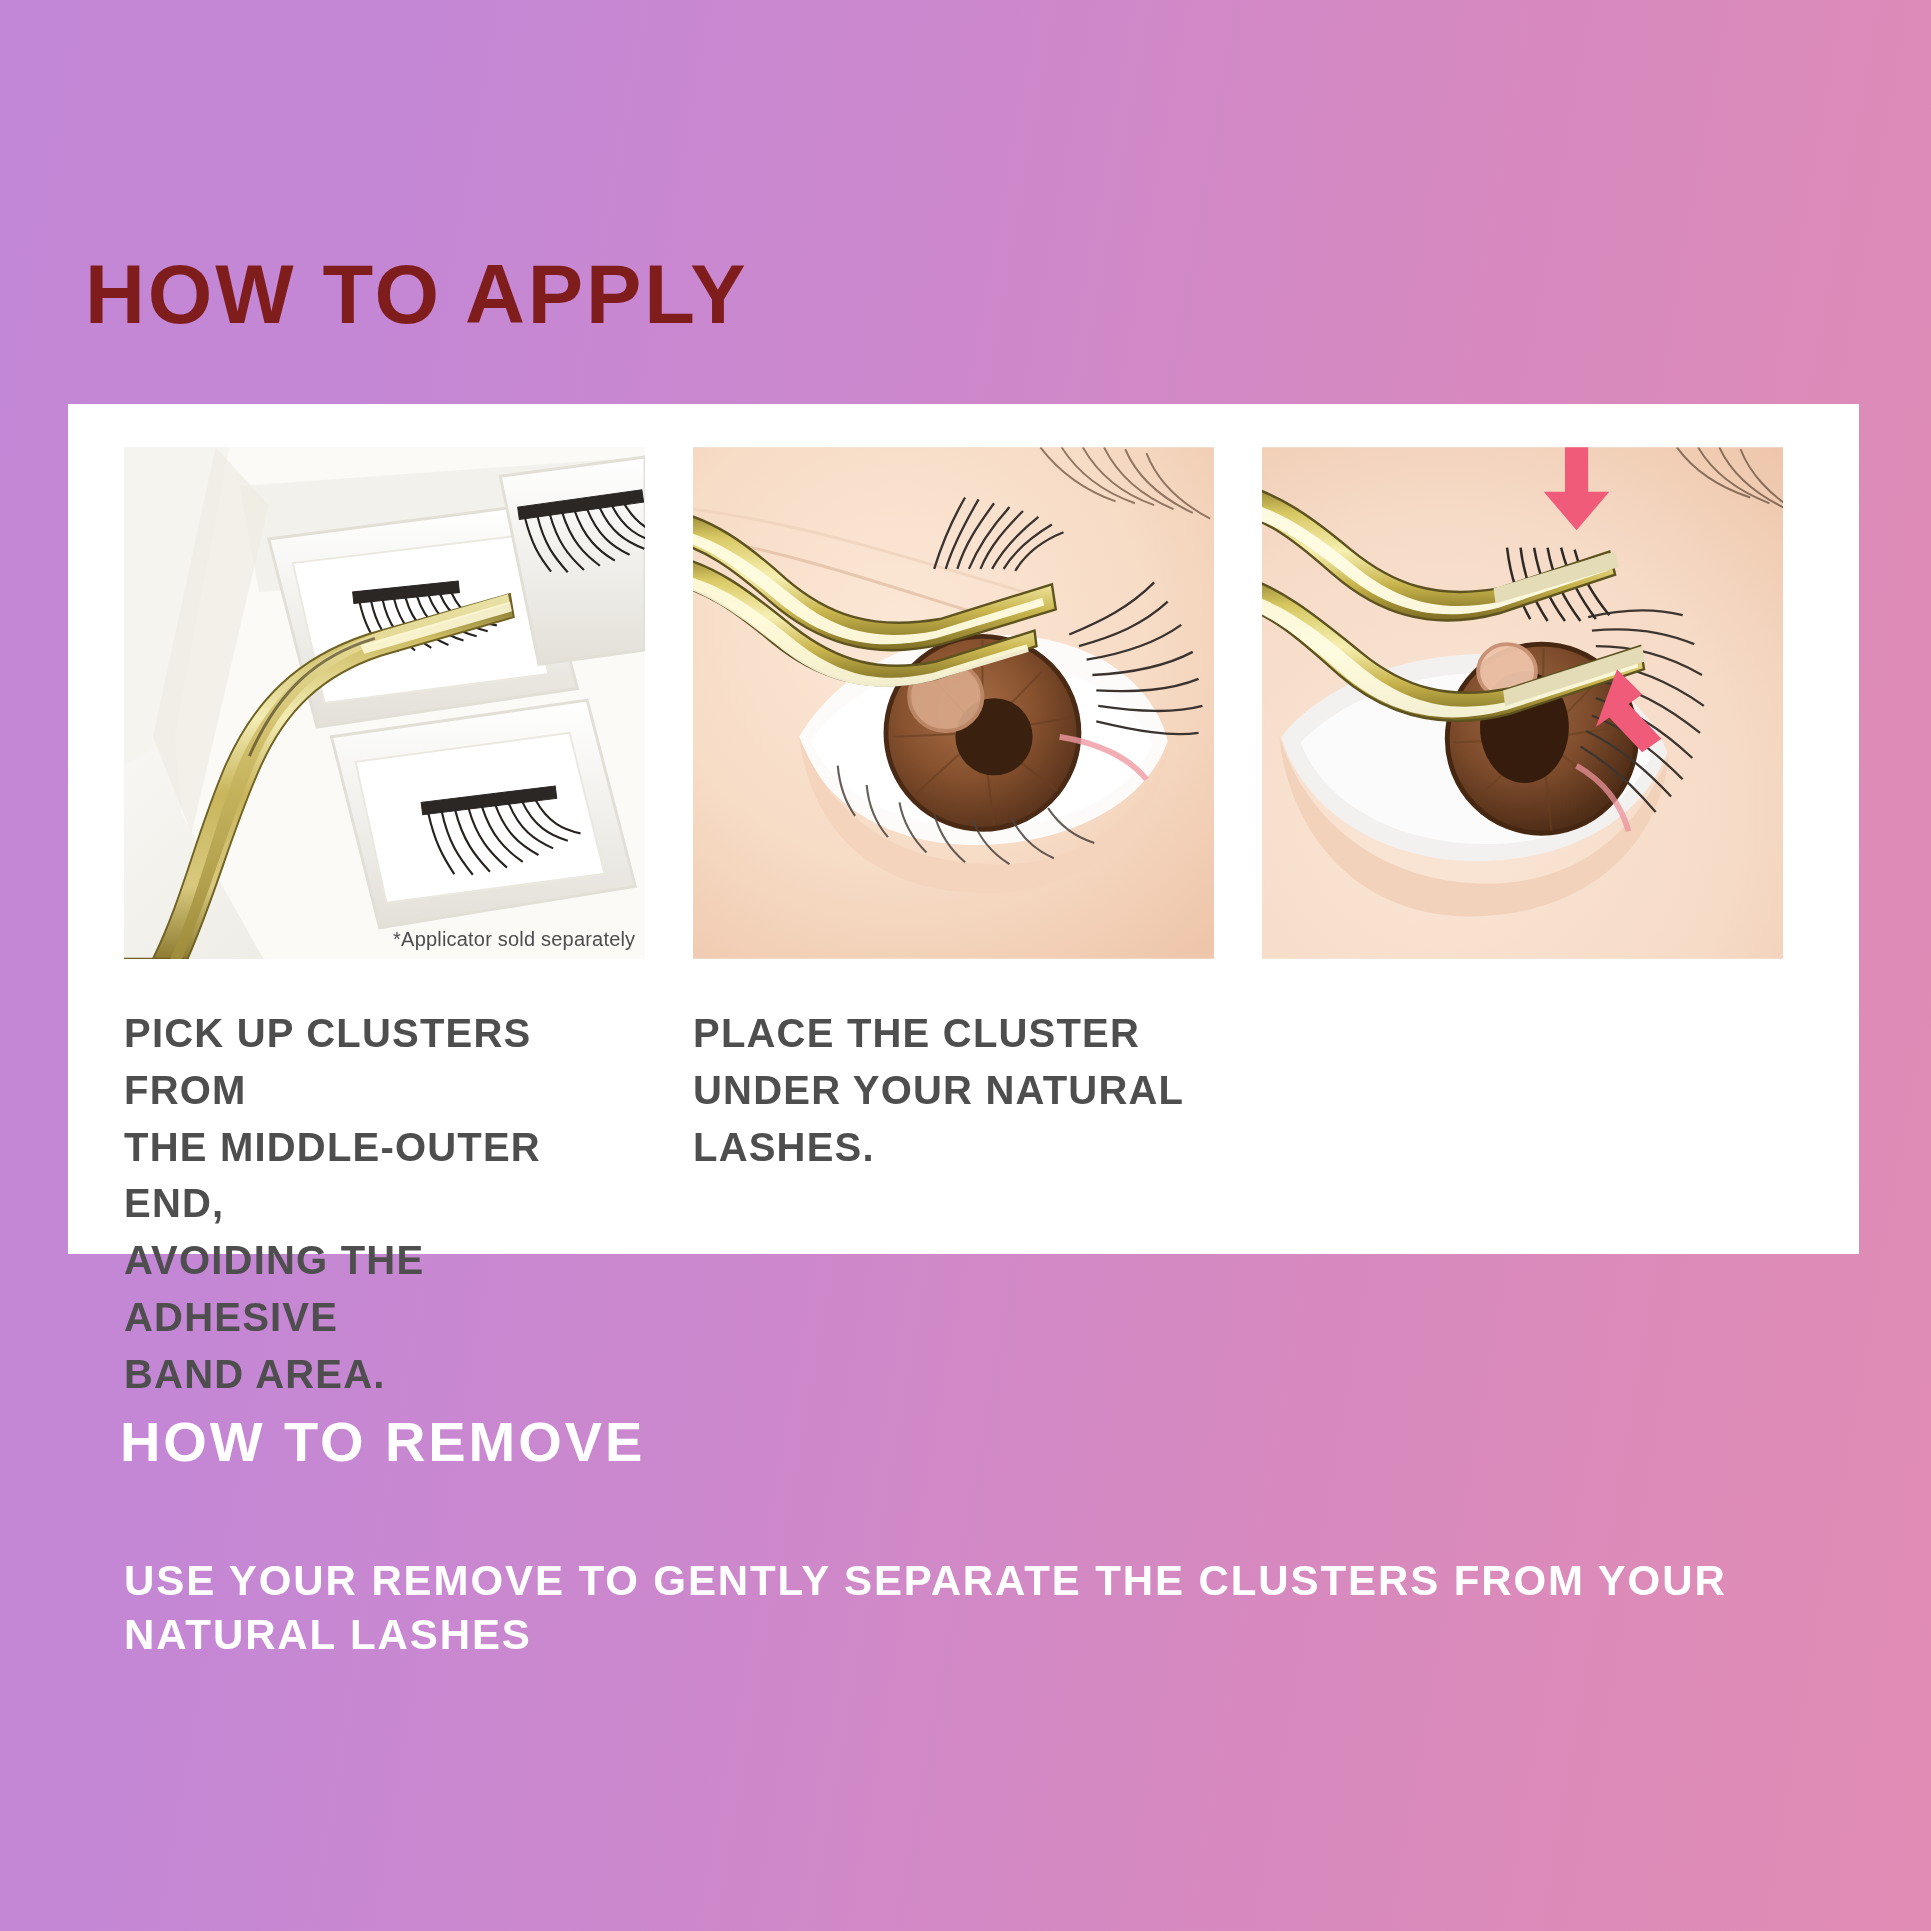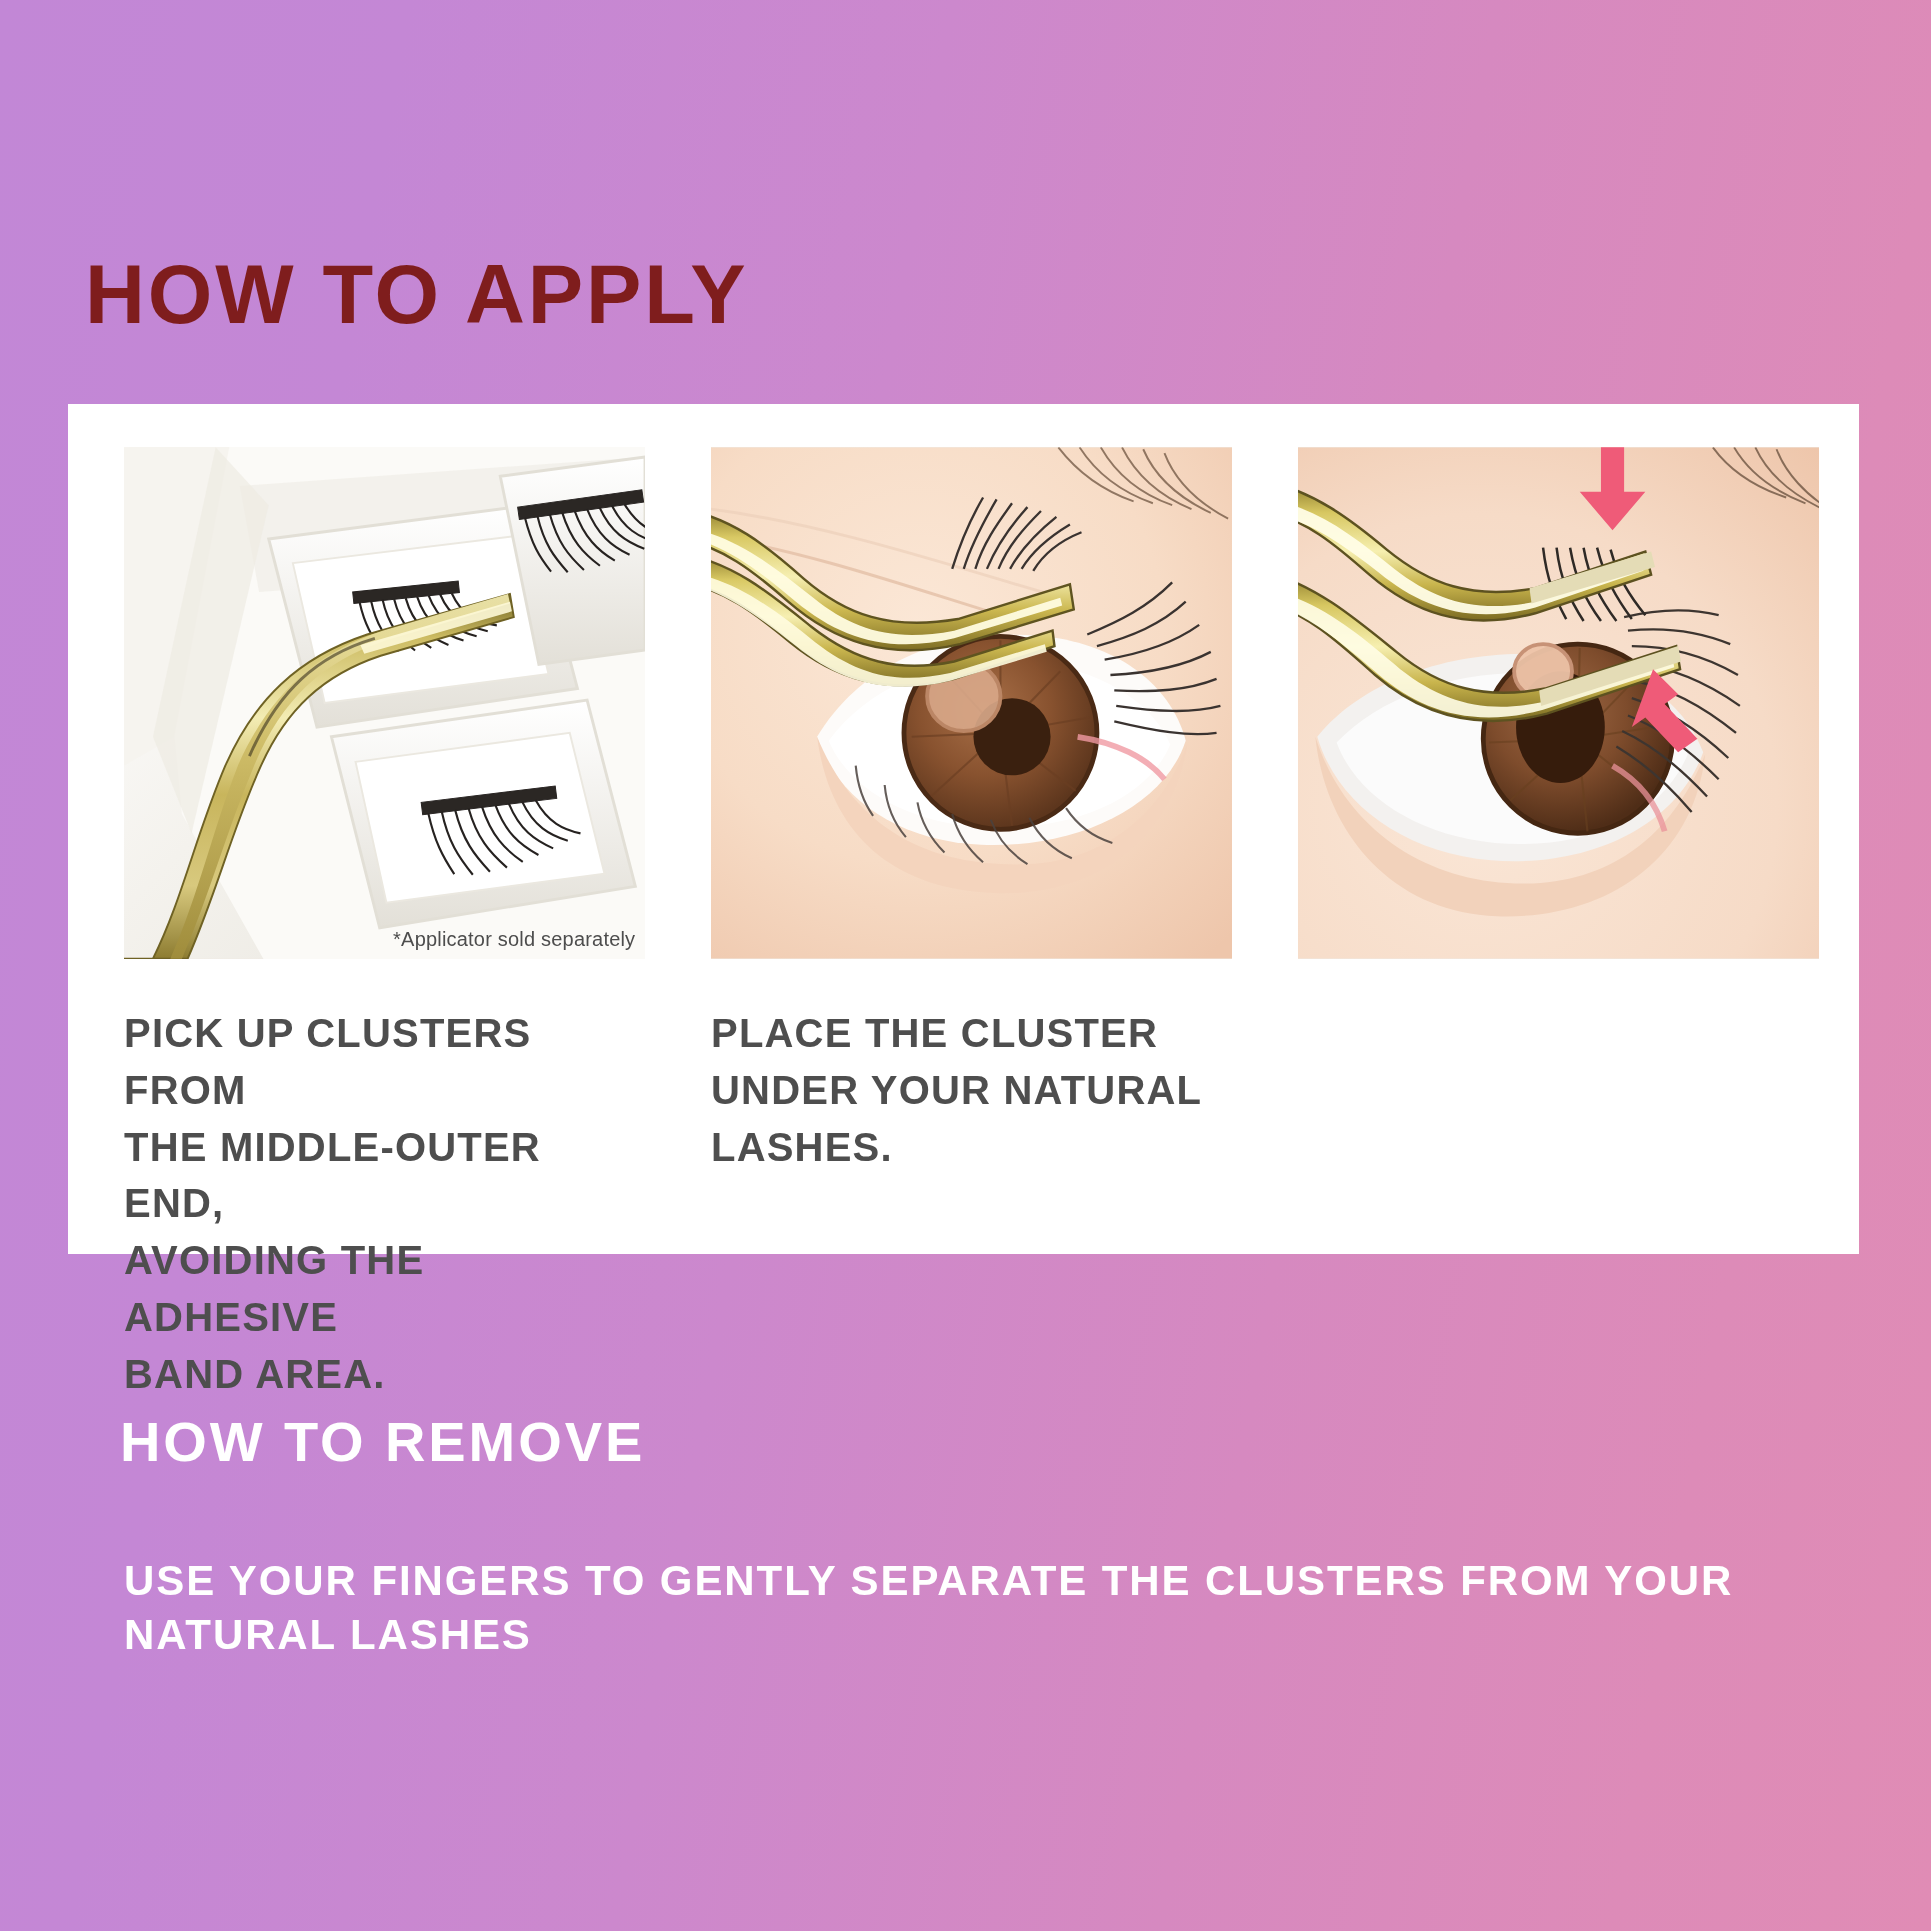--- a/index.html
+++ b/index.html
@@ -34,21 +34,21 @@
     letter-spacing:1.9px;line-height:1.28;
     width:1641px;
   }
   
   .card{
     position:absolute;left:68px;top:404px;
     width:1791px;height:850px;background:#ffffff;
   }
   .steps{
     position:absolute;left:56px;top:43px;
-    width:1680px;display:flex;gap:66px;
+    width:1680px;display:flex;gap:48px;
   }
   .step{width:521px;}
   .photo{
     width:521px;height:512px;overflow:hidden;position:relative;
     background:#efe9e2;
   }
   .photo svg{display:block;width:521px;height:512px;}
   .caption{
     margin-top:46px;
     font-size:40px;font-weight:700;color:#4e4e4e;
@@ -385,14 +385,14 @@
             </g>
           </g>
         </svg>
       </div>
     </div>
 
   </div>
 </div>
 
 <div class="remove-title">HOW TO REMOVE</div>
-<div class="remove-sub">USE YOUR FINGERS TO GENTLY SEPARATE THE CLUSTERS FROM YOUR NATURAL LASHES</div>
+<div class="remove-sub">USE YOUR REMOVE TO GENTLY SEPARATE THE CLUSTERS FROM YOUR NATURAL LASHES</div>
 
 
 </body></html>

